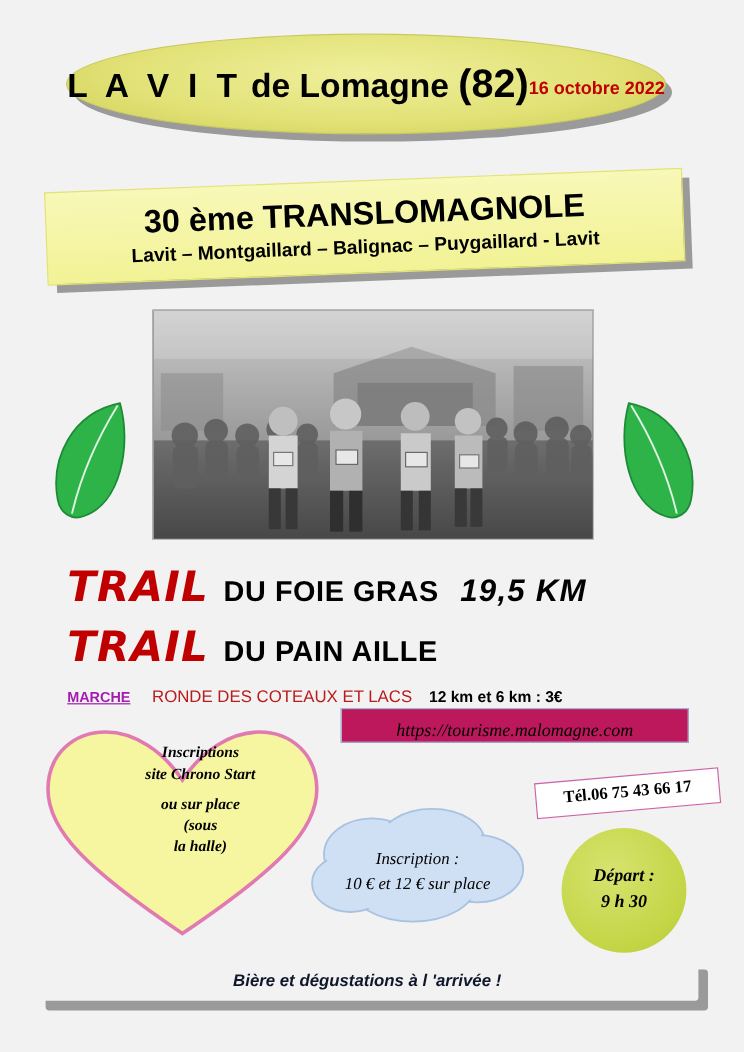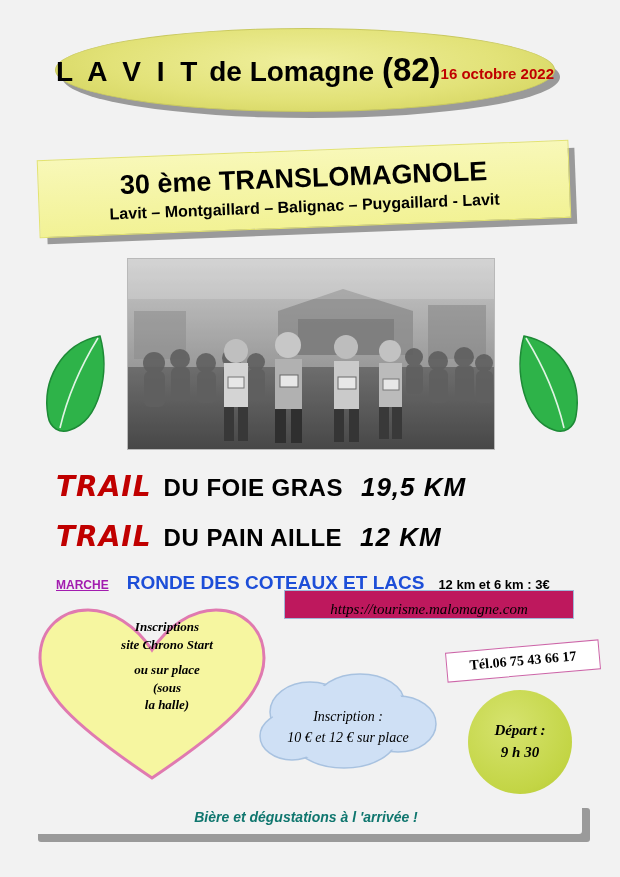--- a/index.html
+++ b/index.html
@@ -121,21 +121,21 @@
   .trail-row {
     position: absolute;
     display: flex;
     align-items: baseline;
     white-space: nowrap;
   }
   .trail-1 { left: 56px; top: 470px; }
   .trail-2 { left: 56px; top: 520px; }
   .trail-word {
     font-family: "DejaVu Sans", sans-serif;
-    font-size: 28px;
+    font-size: 35px;
     font-weight: bold;
     font-style: italic;
     color: #c00000;
     letter-spacing: 1px;
   }
   .trail-mid {
     font-size: 24px;
     font-weight: bold;
     color: #000;
     margin-left: 12px;
@@ -158,23 +158,23 @@
     align-items: baseline;
     white-space: nowrap;
   }
   .marche-label {
     font-size: 12px;
     font-weight: bold;
     color: #a21caf;
     text-decoration: underline;
   }
   .marche-text {
-    font-size: 19px;
-    font-weight: bold;
-    color: #1d4ed8;
+    font-size: 14px;
+    font-weight: normal;
+    color: #b91c1c;
     margin-left: 18px;
   }
   .marche-price {
     font-size: 13px;
     font-weight: bold;
     color: #000;
     margin-left: 14px;
   }
   
   .url-box {
@@ -301,21 +301,21 @@
     background: #f2f2f2;
     border-radius: 3px;
     display: flex;
     align-items: center;
     justify-content: center;
   }
   .bottom-text {
     font-size: 14px;
     font-weight: bold;
     font-style: italic;
-    color: #0f766e;
+    color: #0f172a;
   }
 </style>
 </head>
 <body>
 
 <div id="poster">
 
   <div class="ellipse-shadow"></div>
   <div class="ellipse">
     <div class="title-line">
@@ -418,21 +418,20 @@
 
   <div class="trail-row trail-1">
     <span class="trail-word">TRAIL</span>
     <span class="trail-mid">DU FOIE GRAS</span>
     <span class="trail-dist">19,5 KM</span>
   </div>
 
   <div class="trail-row trail-2">
     <span class="trail-word">TRAIL</span>
     <span class="trail-mid">DU PAIN AILLE</span>
-    <span class="trail-dist">12 KM</span>
   </div>
 
   <div class="marche-row">
     <span class="marche-label">MARCHE</span>
     <span class="marche-text">RONDE DES COTEAUX ET LACS</span>
     <span class="marche-price">12 km et 6 km : 3€</span>
   </div>
 
   <div class="url-box">
     <span class="url-text">https://tourisme.malomagne.com</span>

